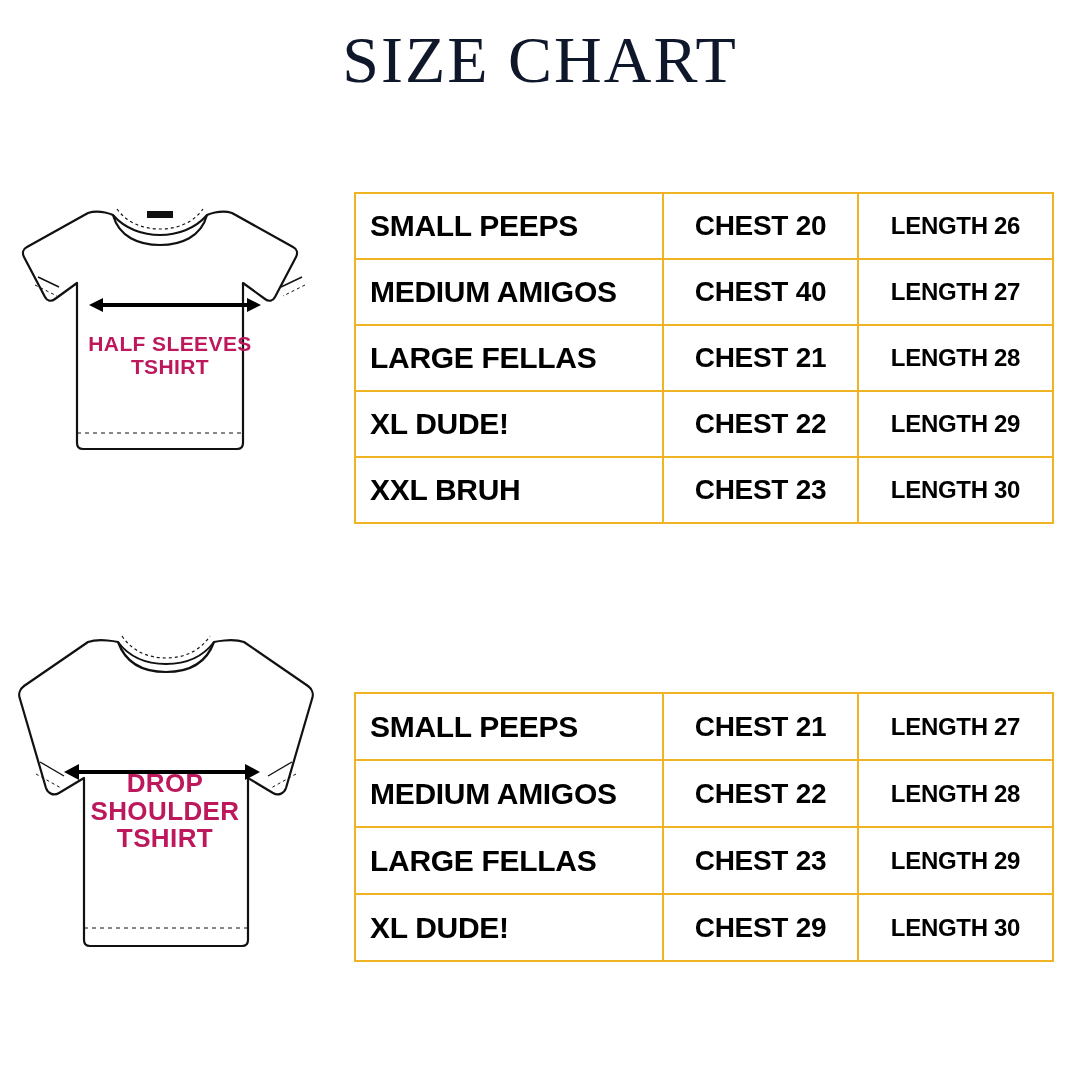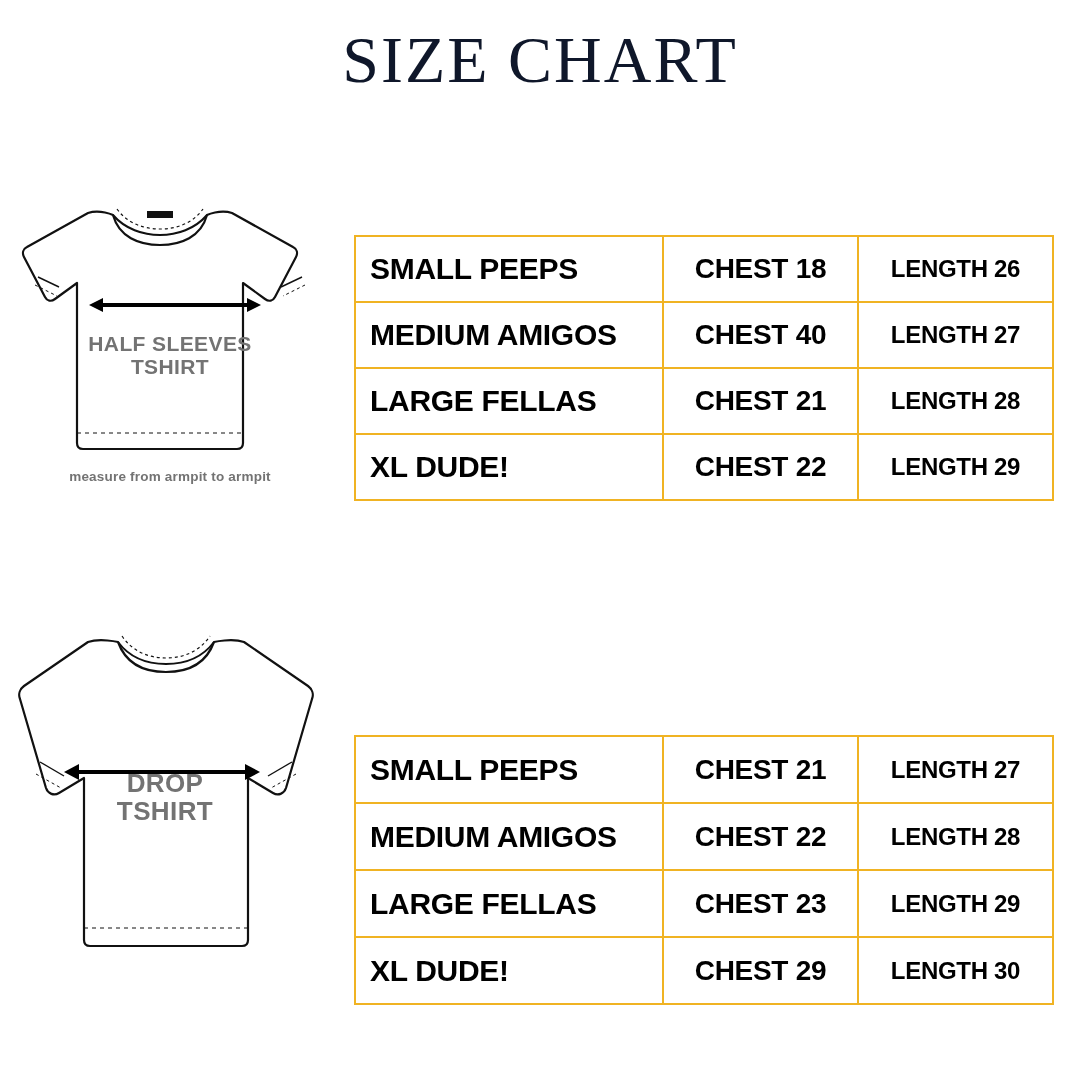--- a/index.html
+++ b/index.html
@@ -39,21 +39,21 @@
   #shirt-block-drop { left: 0px; top: 620px; height: 360px; }
 
   .shirt-svg { display: block; }
 
   .shirt-caption {
     position: absolute;
     width: 100%;
     text-align: center;
     font-family: "Liberation Sans", sans-serif;
     font-weight: bold;
-    color: #737373;
+    color: #be185d;
     line-height: 1.08;
     letter-spacing: 0.4px;
   }
   #half-caption {
     top: 148px;
     font-size: 21px;
   }
   #half-note {
     top: 285px;
     font-size: 13.5px;
@@ -64,21 +64,20 @@
     top: 150px;
     font-size: 26px;
     line-height: 1.06;
   }
 
   
   .size-table {
     position: absolute;
     border-collapse: collapse;
     table-layout: fixed;
-    margin-top: 43px;
   }
   #table-half { left: 354px; top: 192px; width: 678px; }
   #table-drop { left: 354px; top: 692px; width: 678px; }
 
   .size-table td {
     border: 2px solid #f0b323;
     padding: 0;
     height: 64px;
     vertical-align: middle;
     font-family: "Liberation Sans", sans-serif;
@@ -122,21 +121,20 @@
     <g stroke="#000000" stroke-width="4" fill="#000000">
       <line x1="94" y1="120" x2="246" y2="120"></line>
       <polygon points="84,120 98,113 98,127" stroke="none"></polygon>
       <polygon points="256,120 242,113 242,127" stroke="none"></polygon>
     </g>
   </svg>
   <div class="shirt-caption" id="half-caption">
     <div>HALF SLEEVES</div>
     <div>TSHIRT</div>
   </div>
-  <div class="shirt-caption" id="half-note">measure from armpit to armpit</div>
 </div>
 
 <div class="shirt-block" id="shirt-block-drop">
   <svg class="shirt-svg" width="330" height="345" viewBox="0 0 330 345">
     <g fill="#ffffff" stroke="#111111" stroke-width="2.2" stroke-linejoin="round">
 
       <path d="M118 22 C118 22 100 18 88 22 L24 66 C20 69 18 74 20 79 L46 168 C48 174 54 176 59 173 L84 158 L84 320 C84 324 86 326 90 326 L242 326 C246 326 248 324 248 320 L248 158 L273 173 C278 176 284 174 286 168 L312 79 C314 74 312 69 308 66 L244 22 C232 18 214 22 214 22 C206 44 188 52 166 52 C144 52 126 44 118 22 Z"></path>
 
       <path d="M118 22 C130 38 148 44 166 44 C184 44 202 38 214 22" fill="none" stroke-width="2"></path>
       <path d="M122 16 C132 31 148 38 166 38 C184 38 200 31 210 16" fill="none" stroke-width="1.2" stroke-dasharray="3,3"></path>
@@ -153,46 +151,52 @@
     </g>
 
     <g stroke="#000000" stroke-width="4" fill="#000000">
       <line x1="76" y1="152" x2="248" y2="152"></line>
       <polygon points="64,152 79,144 79,160" stroke="none"></polygon>
       <polygon points="260,152 245,144 245,160" stroke="none"></polygon>
     </g>
   </svg>
   <div class="shirt-caption" id="drop-caption">
     <div>DROP</div>
+    <div>SHOULDER</div>
     <div>TSHIRT</div>
   </div>
 </div>
 
 <table class="size-table" id="table-half">
   <tbody>
     <tr>
       <td class="col-size">SMALL PEEPS</td>
-      <td class="col-chest">CHEST 18</td>
+      <td class="col-chest">CHEST 20</td>
       <td class="col-length">LENGTH 26</td>
     </tr>
     <tr>
       <td class="col-size">MEDIUM AMIGOS</td>
       <td class="col-chest">CHEST 40</td>
       <td class="col-length">LENGTH 27</td>
     </tr>
     <tr>
       <td class="col-size">LARGE FELLAS</td>
       <td class="col-chest">CHEST 21</td>
       <td class="col-length">LENGTH 28</td>
     </tr>
     <tr>
       <td class="col-size">XL DUDE!</td>
       <td class="col-chest">CHEST 22</td>
       <td class="col-length">LENGTH 29</td>
     </tr>
+    <tr>
+      <td class="col-size">XXL BRUH</td>
+      <td class="col-chest">CHEST 23</td>
+      <td class="col-length">LENGTH 30</td>
+    </tr>
   </tbody>
 </table>
 
 <table class="size-table compact" id="table-drop">
   <tbody>
     <tr>
       <td class="col-size">SMALL PEEPS</td>
       <td class="col-chest">CHEST 21</td>
       <td class="col-length">LENGTH 27</td>
     </tr>

